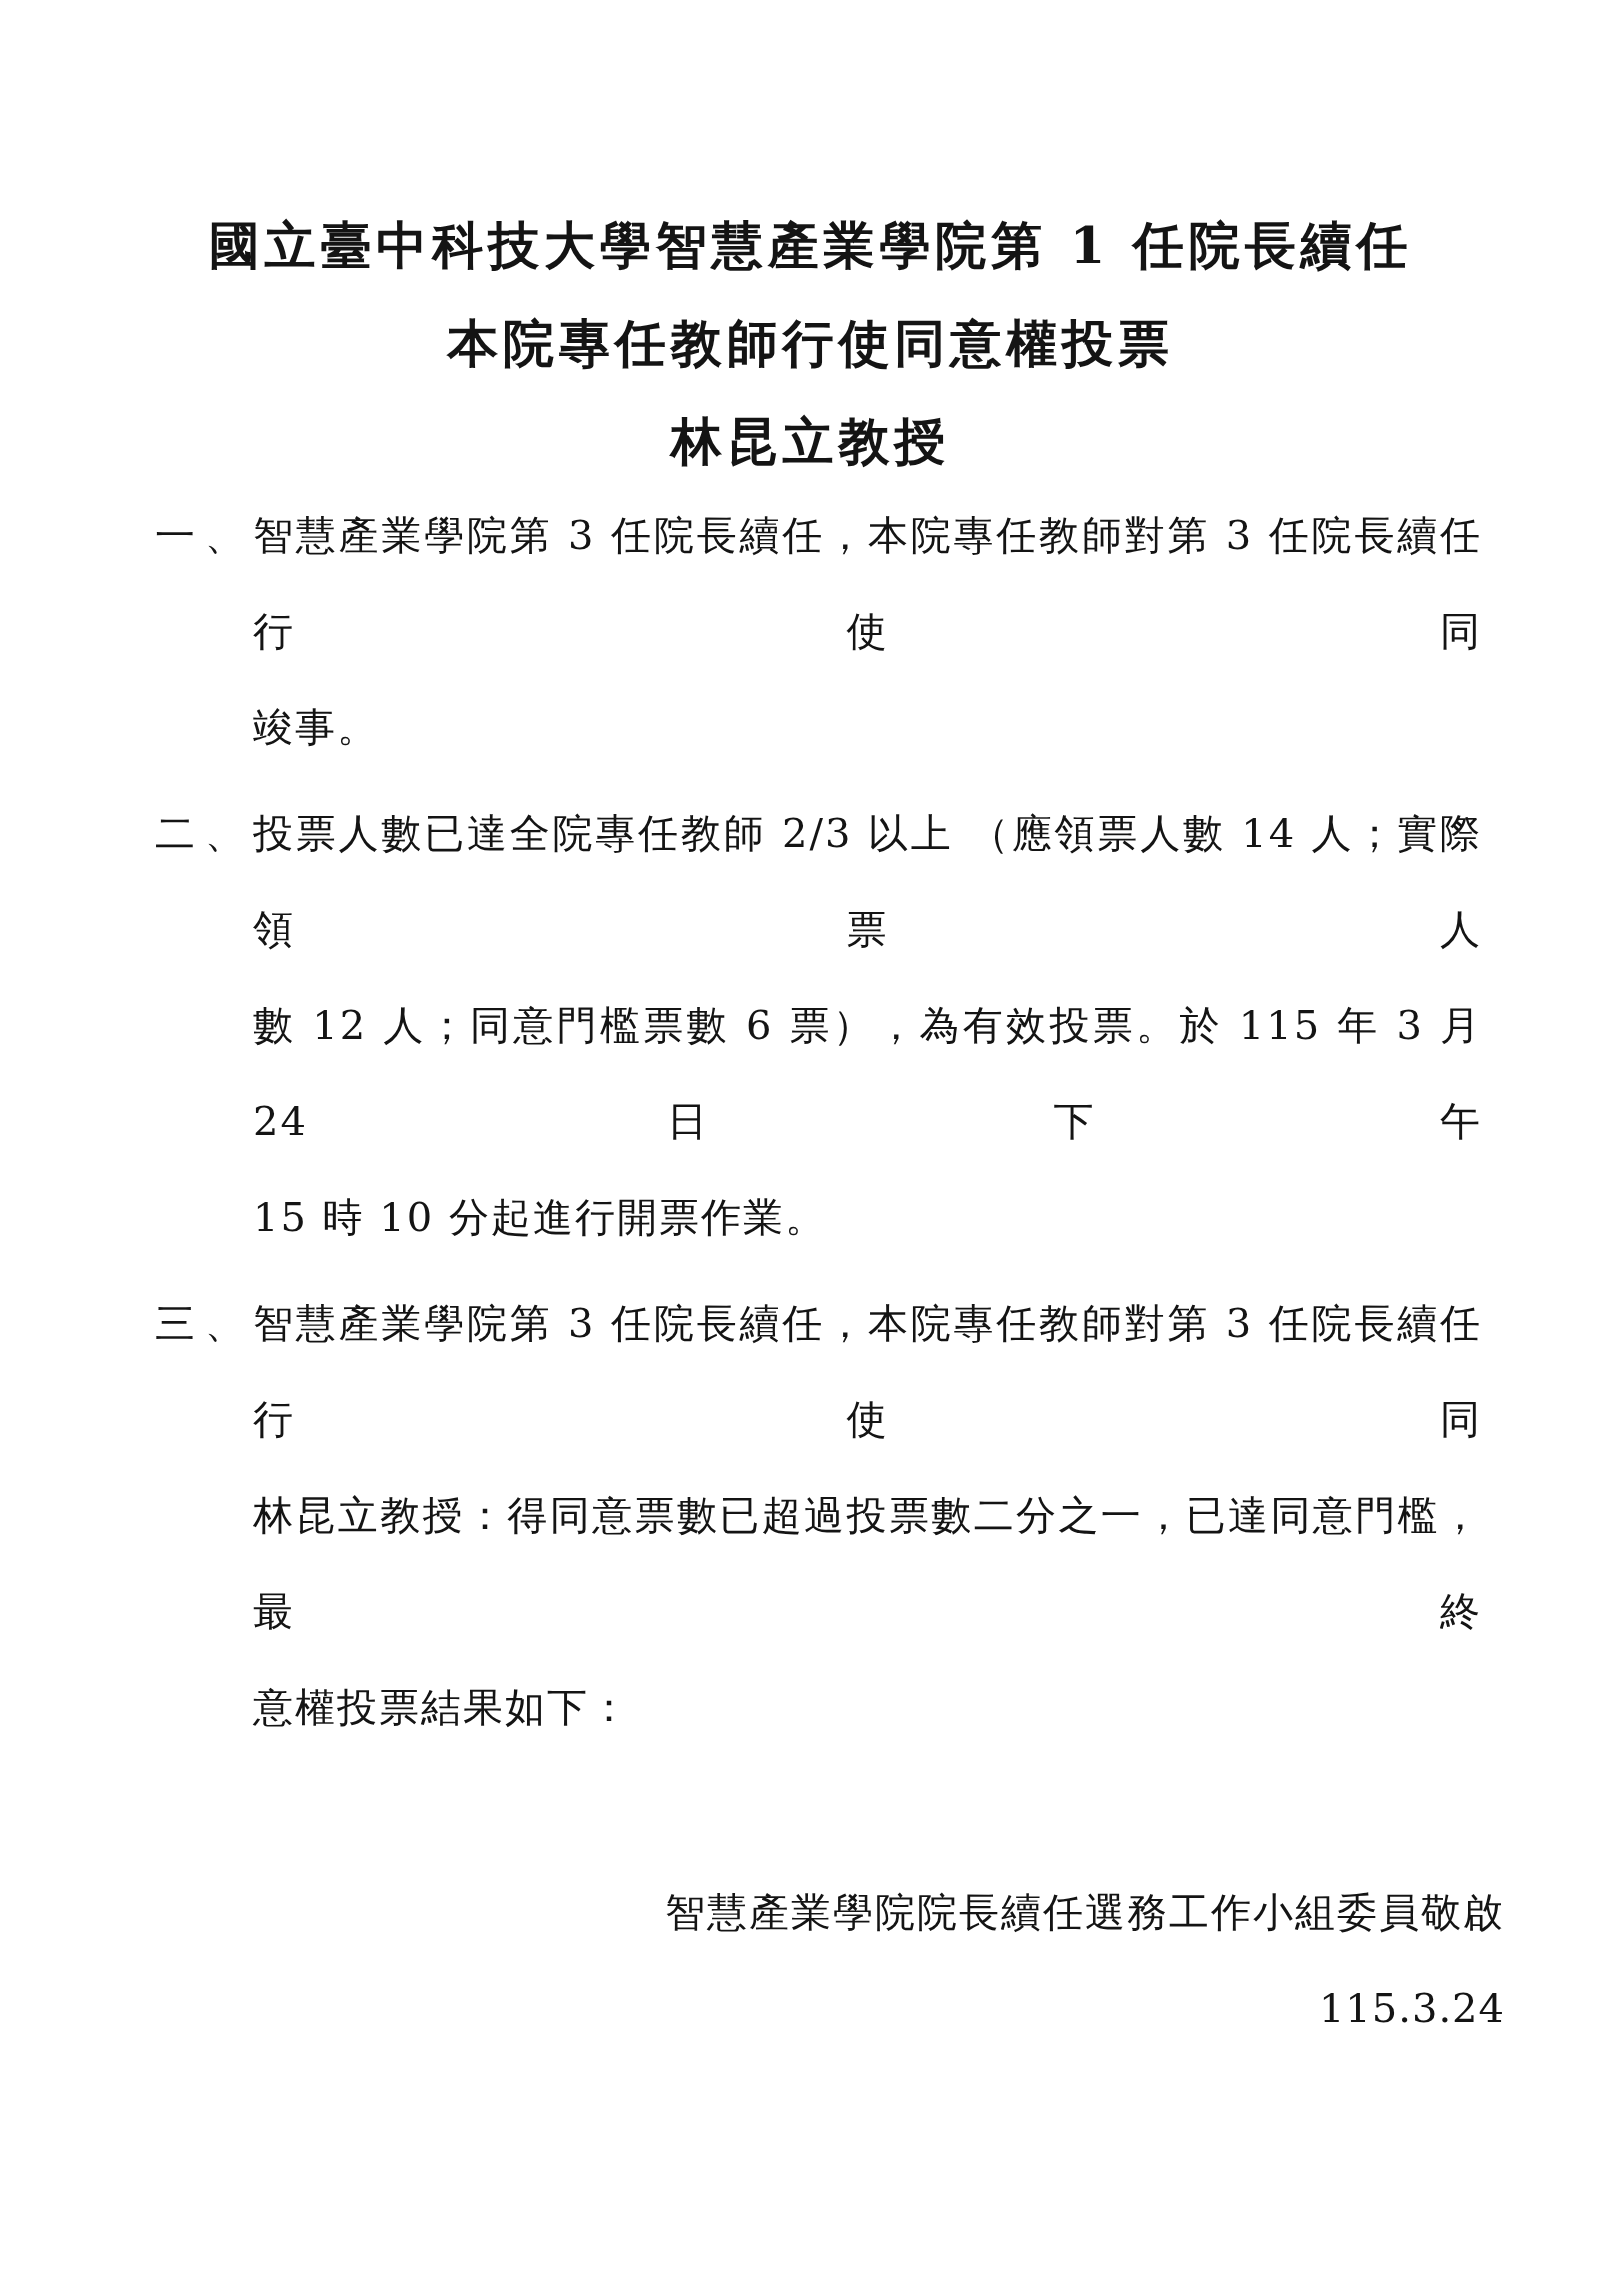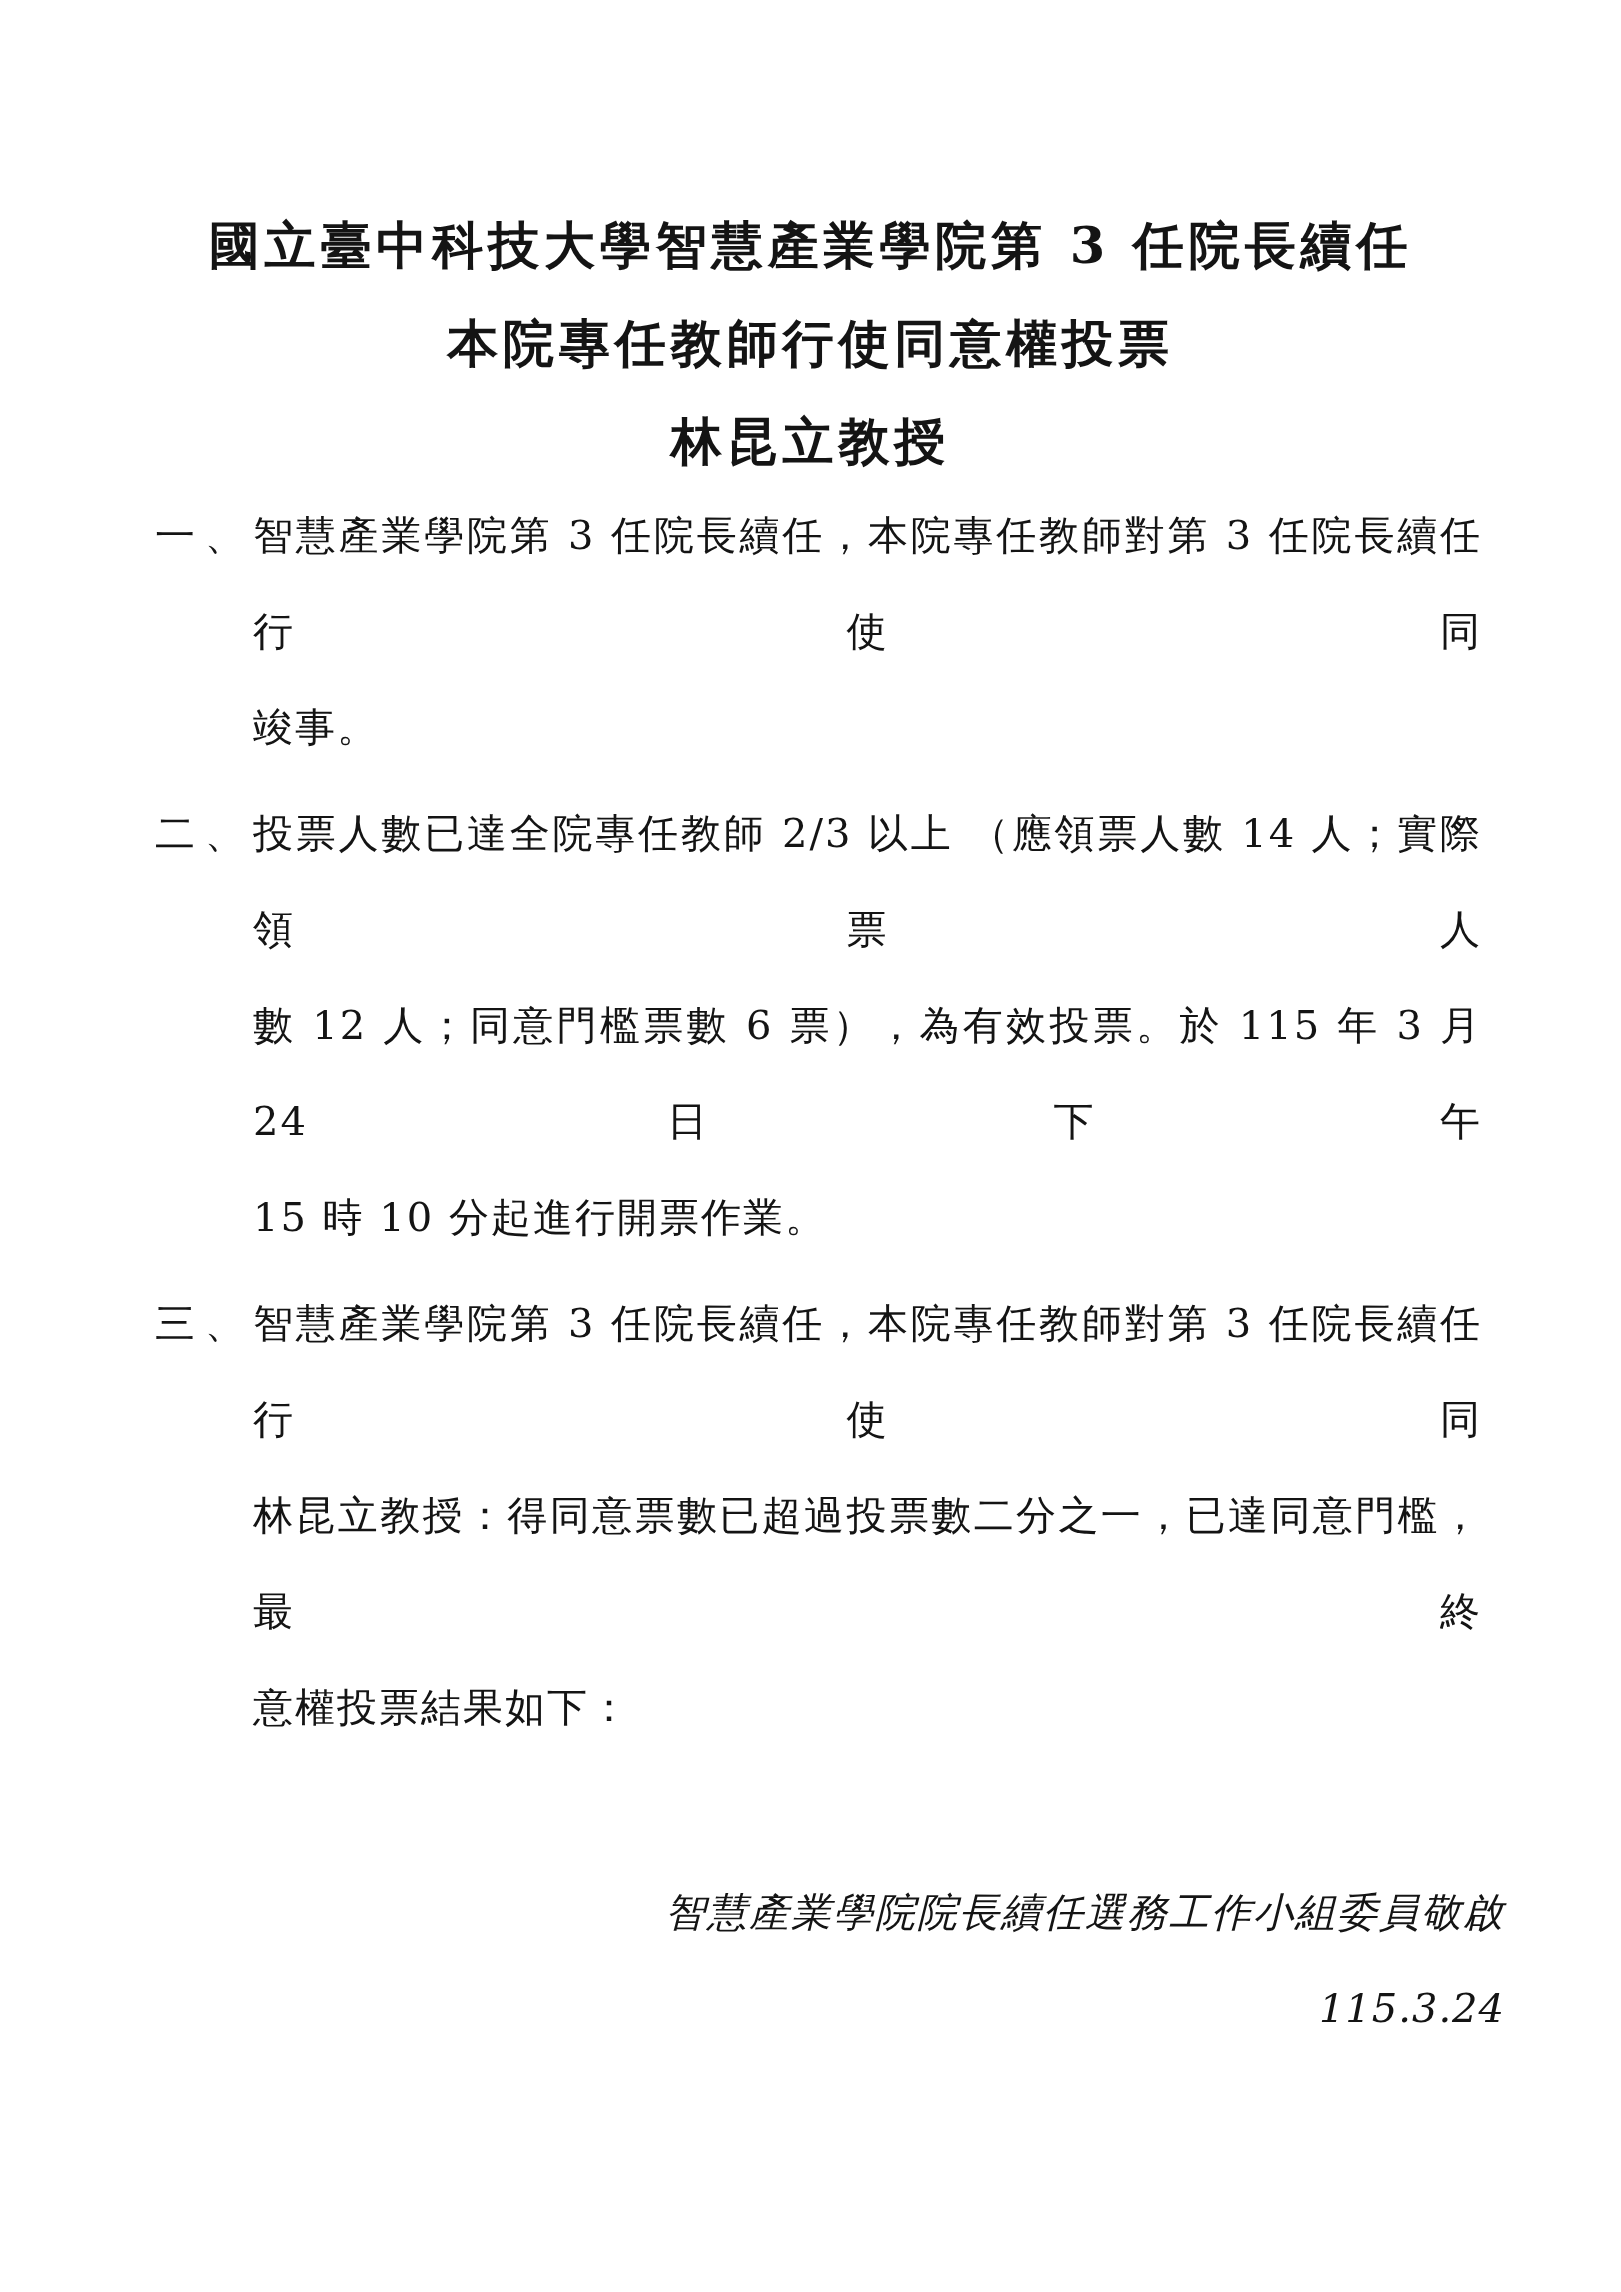--- a/index.html
+++ b/index.html
@@ -61,34 +61,33 @@
   .doc-footer {
     position: absolute;
     top: 1864px;
     left: 0;
     right: 116px;
     text-align: right;
     font-size: 40px;
     line-height: 96px;
     letter-spacing: 2px;
     white-space: nowrap;
-    font-style: italic;
   }
   .footer-date {
     letter-spacing: 1px;
     padding-left: 45px;
   }
 </style>
 </head>
 <body>
 
 <div class="page">
 
   <div class="doc-title">
-    <div class="title-line">國立臺中科技大學智慧產業學院第 3 任院長續任</div>
+    <div class="title-line">國立臺中科技大學智慧產業學院第 1 任院長續任</div>
     <div class="title-line">本院專任教師行使同意權投票</div>
     <div class="title-line">林昆立教授</div>
   </div>
 
   <div class="doc-body">
       <div class="para">
         <div class="line justify"><span class="num">一、</span><span class="seg">智慧產業學院第 3 任院長續任，本院專任教師對第 3 任院長續任行使同</span></div>
         <div class="line"><span class="seg">竣事。</span></div>
       </div>
       <div class="para">

